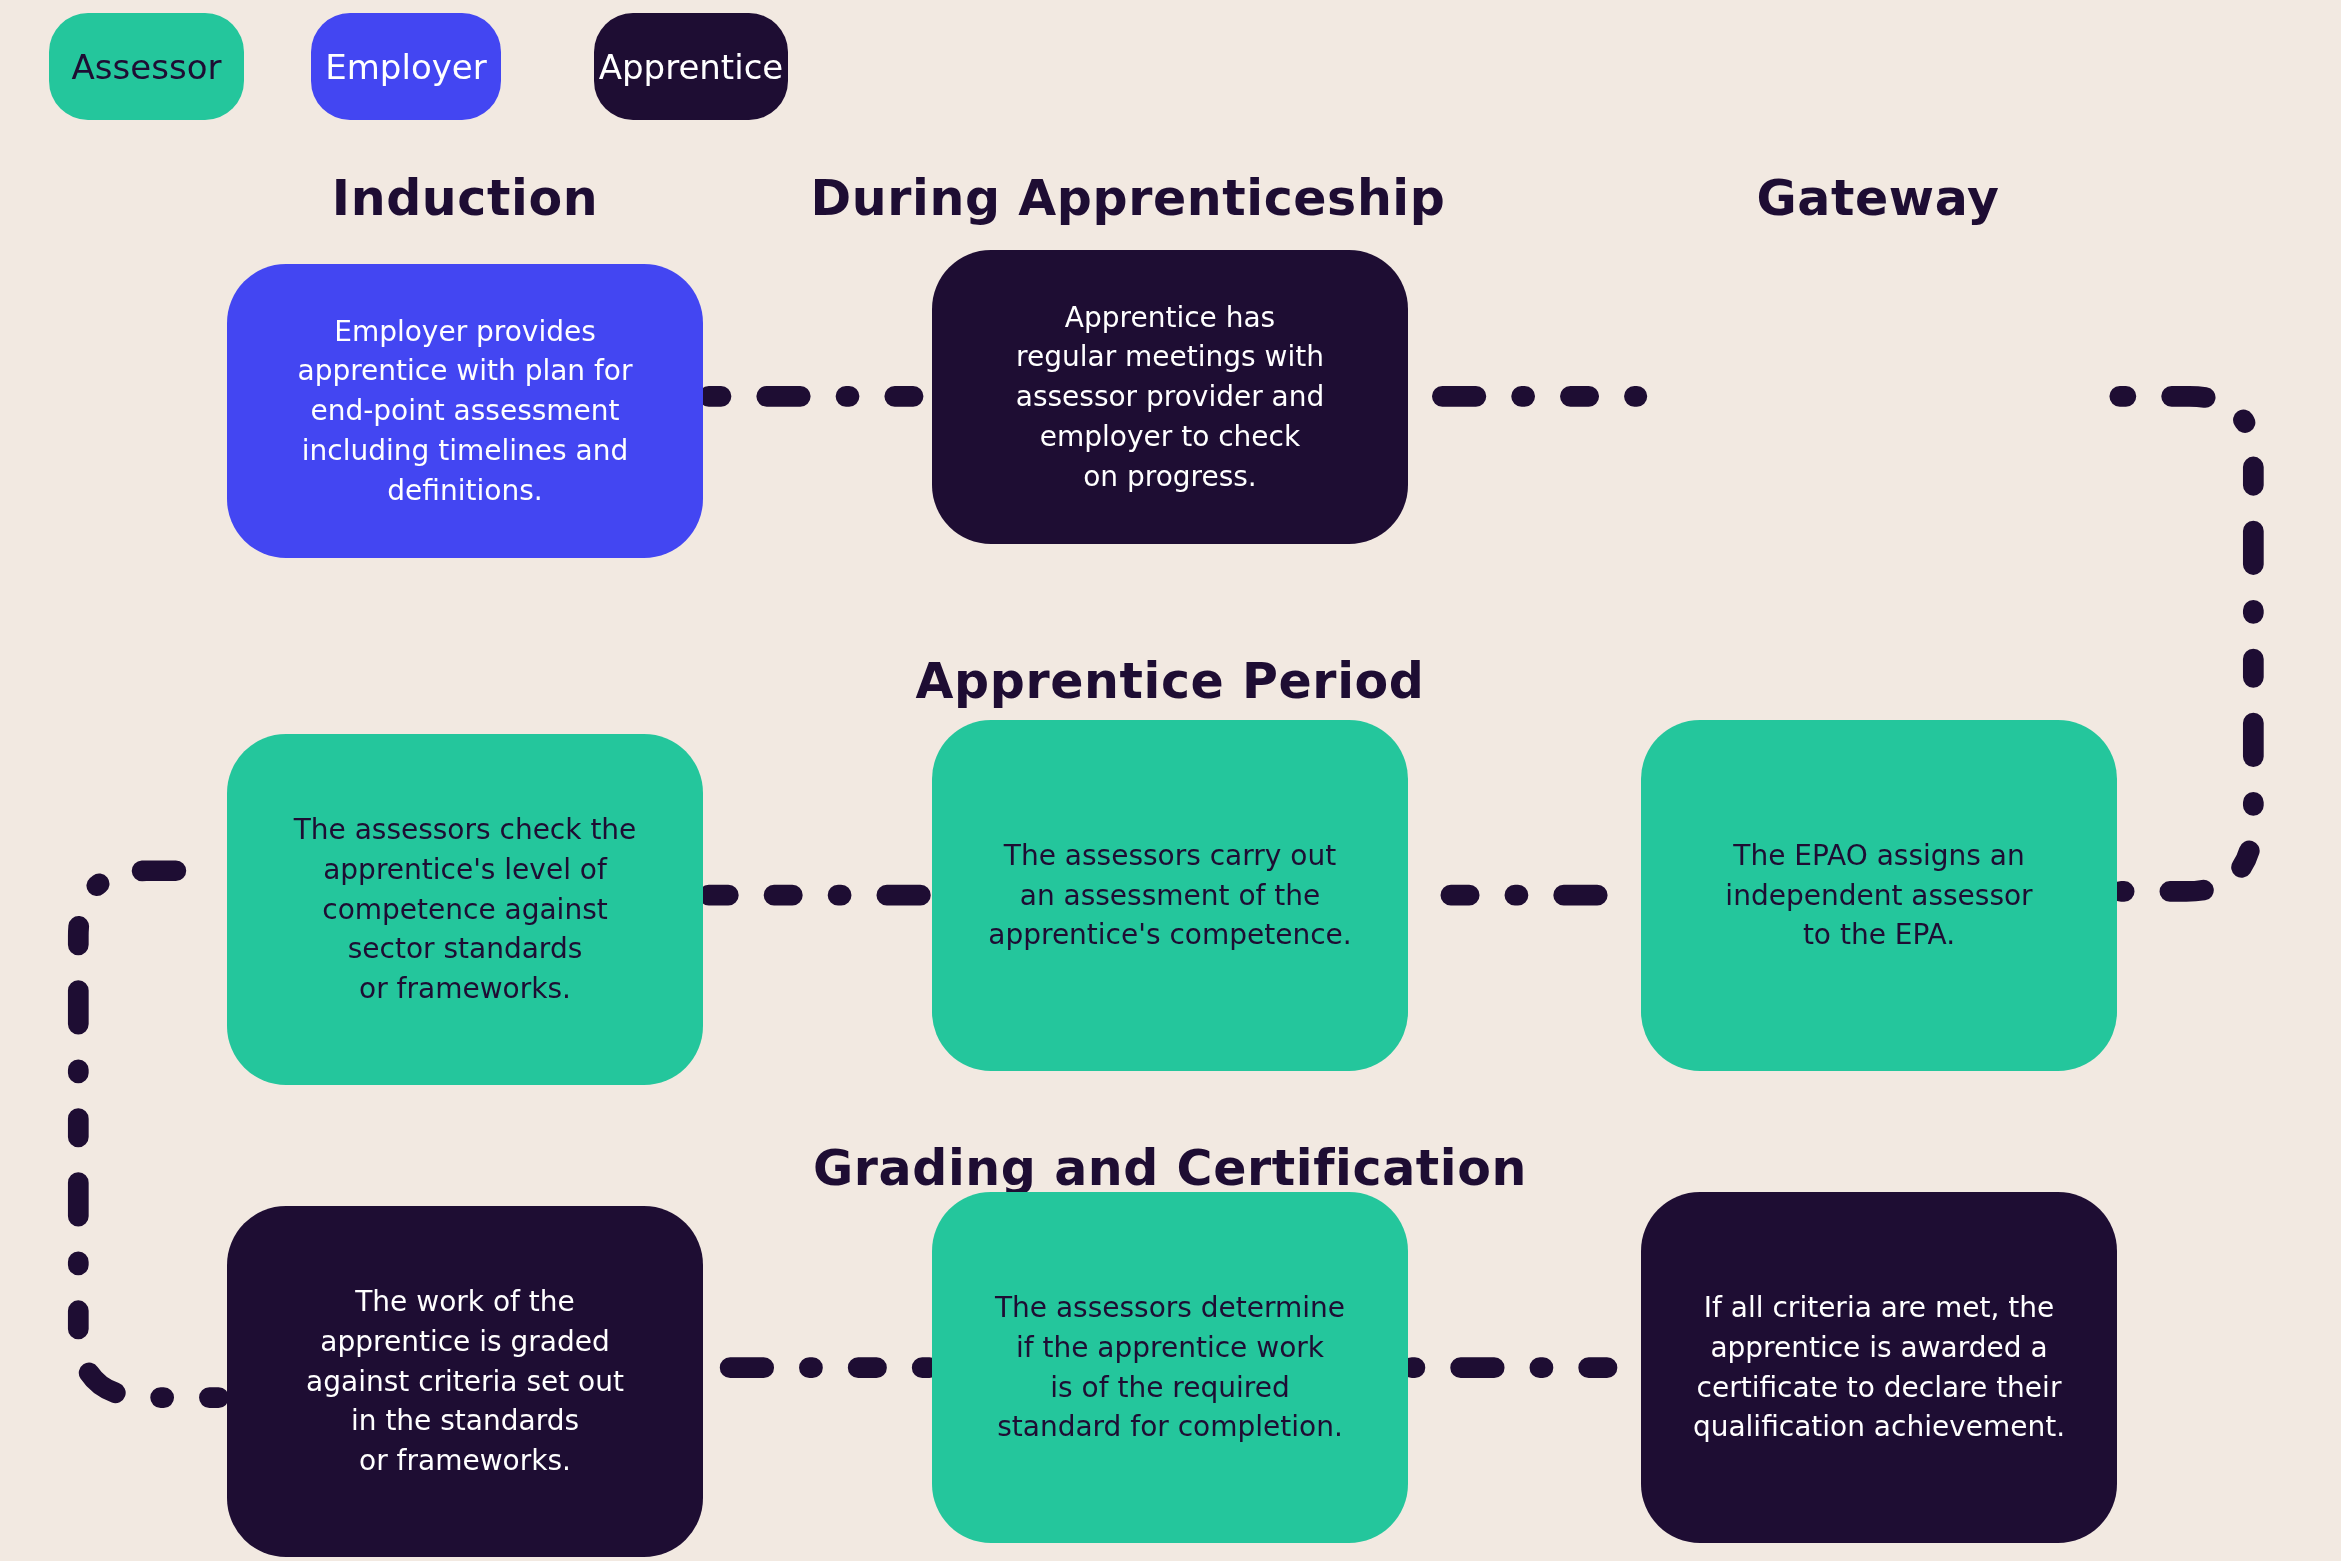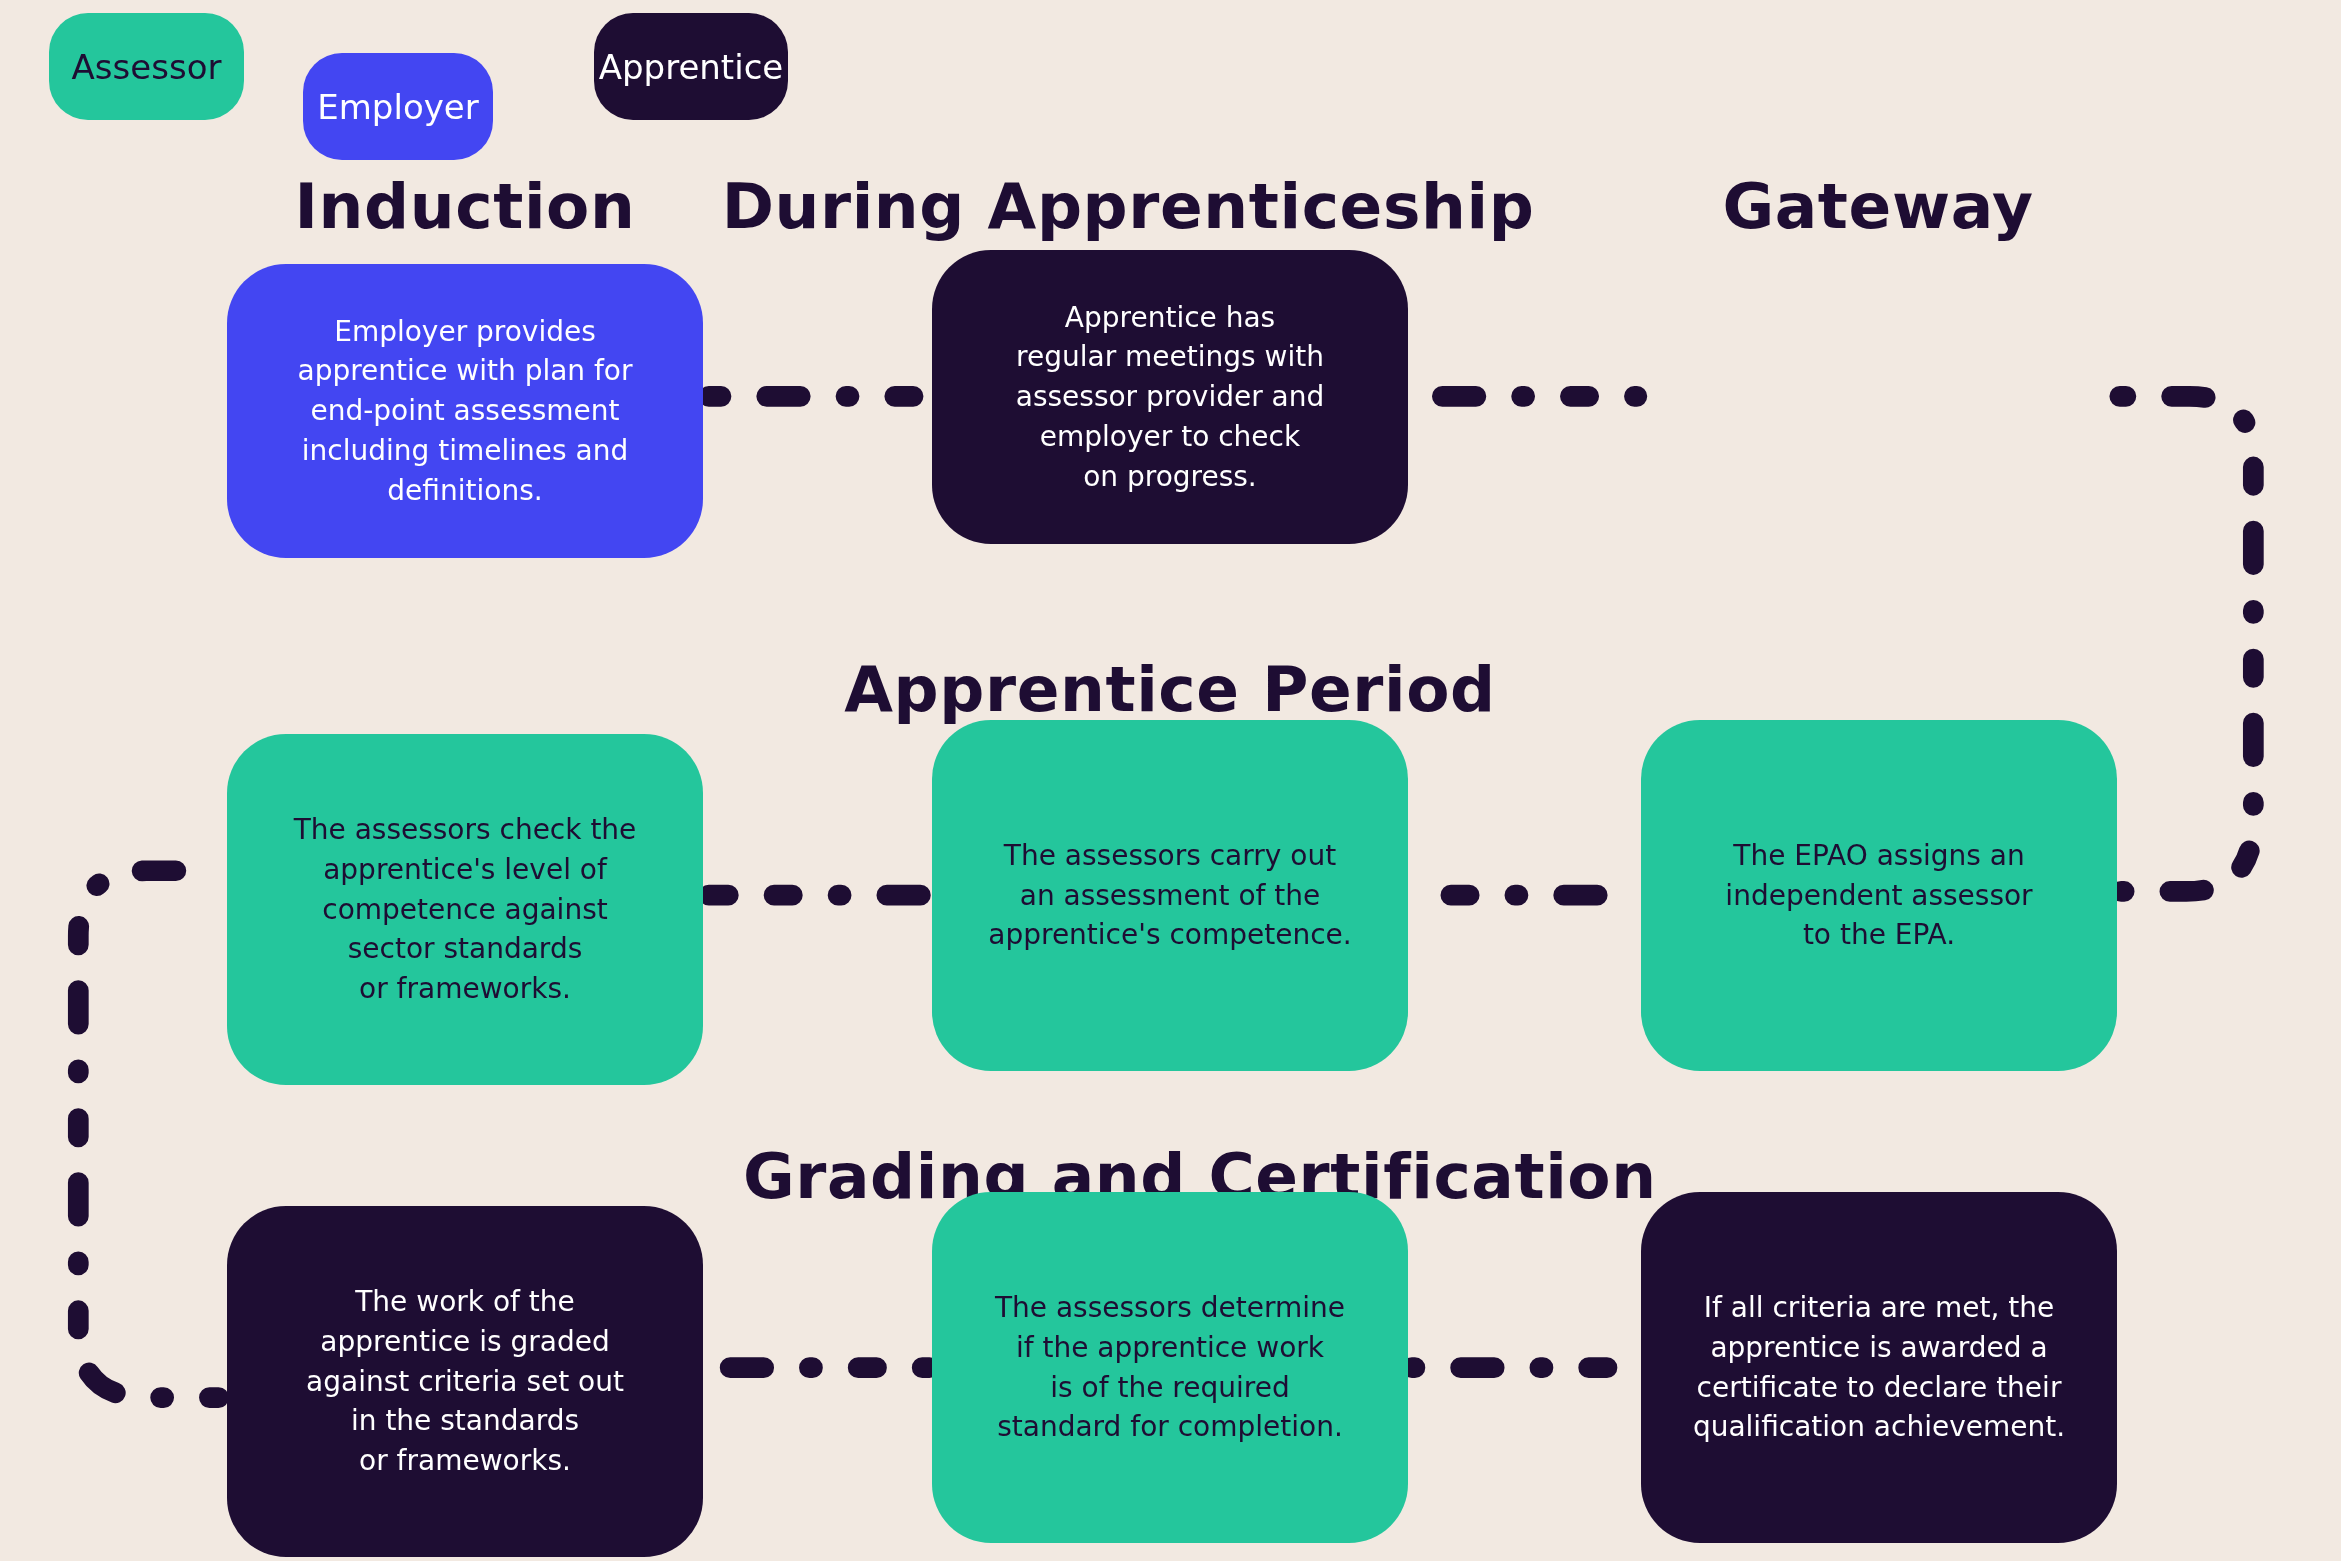--- a/index.html
+++ b/index.html
@@ -30,28 +30,28 @@
   }
 
   
   .pill{
     position:absolute;top:13.4px;height:107px;
     border-radius:39px;
     display:flex;align-items:center;justify-content:center;
     font-size:34px;z-index:2;
   }
   #pill-assessor{left:49px;width:195px;background:var(--green);color:var(--dark);}
-  #pill-employer{left:303px;width:190px;background:var(--blue);color:var(--light-text);margin-top:40px;}
+  #pill-employer{left:311px;width:190px;background:var(--blue);color:var(--light-text);}
   #pill-apprentice{left:594px;width:194px;background:var(--dark);color:var(--light-text);}
 
   
   .hdr{
     position:absolute;width:854px;margin:0;
     text-align:center;white-space:nowrap;
-    font-size:63px;font-weight:700;color:var(--dark);
+    font-size:49px;font-weight:700;color:var(--dark);
     z-index:2;letter-spacing:0.6px;
   }
   #hdr-induction{left:38px;top:170px;}
   #hdr-during{left:701px;top:170px;}
   #hdr-gateway{left:1451px;top:170px;}
   #hdr-assessment{left:743px;top:653px;}
   #hdr-grading{left:743px;top:1140px;}
 
   
   .box{

